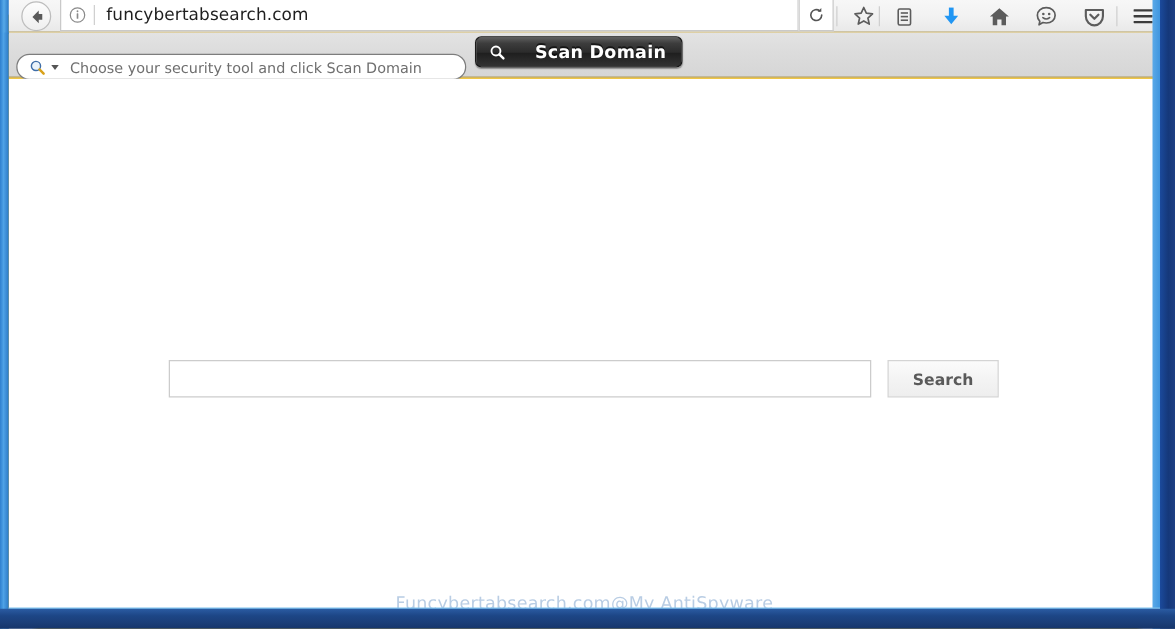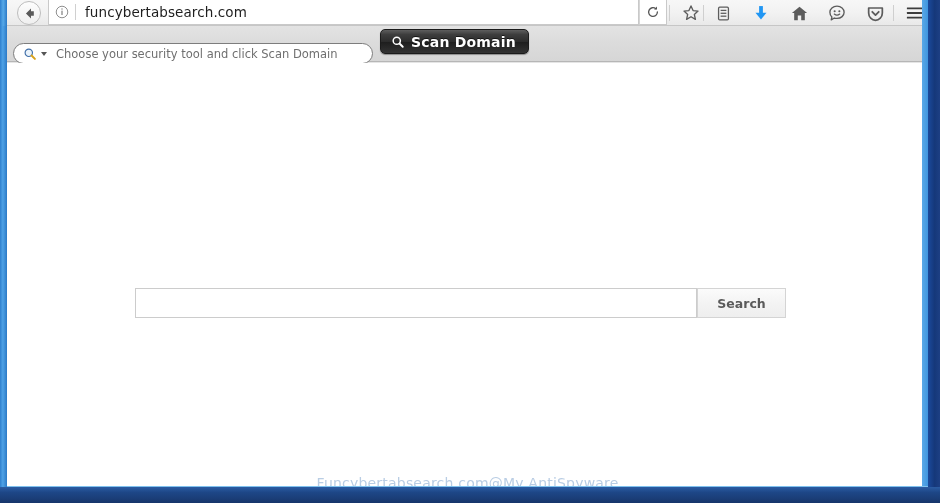--- a/index.html
+++ b/index.html
@@ -16,21 +16,21 @@
     position: relative;
   }
 
   
   #window-frame {
     position: absolute;
     left: 0; top: 0;
     width: 940px;
     height: 503px;
     box-sizing: border-box;
-    background: #e5e5e5;
+    background: #eab308;
     border-radius: 31px;
   }
 
   
   #frame-right-dark {
     position: absolute;
     right: 0; top: 0;
     width: 12px; height: 503px;
     background: linear-gradient(90deg,#1b4a9c 0%, #15387a 55%, #1d3f84 100%);
   }
@@ -199,21 +199,21 @@
     position: absolute;
     left: 373px; top: 3px;
     height: 25px;
     padding: 0 12px 0 10px;
     border-radius: 5px;
     background: linear-gradient(180deg,#5e5e5e 0%, #3d3d3d 20%, #2b2b2b 52%, #1e1e1e 53%, #333333 100%);
     border: 1px solid #1b1b1b;
     box-shadow: 0 1px 1px rgba(0,0,0,0.35);
     display: flex;
     align-items: center;
-    gap: 6px;
+    gap: 23px;
     box-sizing: border-box;
     cursor: pointer;
   }
   .scan-button-label {
     color: #ffffff;
     font-size: 14px;
     font-weight: bold;
     white-space: nowrap;
     letter-spacing: 0.2px;
     text-shadow: 0 -1px 0 rgba(0,0,0,0.6);
@@ -228,20 +228,21 @@
     background: #ffffff;
     overflow: hidden;
   }
 
   #search-row {
     position: absolute;
     left: 128px;
     top: 225px;
     display: flex;
     align-items: flex-start;
+    gap: 13px;
   }
   #main-search-input {
     width: 562px;
     height: 30px;
     border: 1px solid #cccccc;
     background: #ffffff;
     box-sizing: border-box;
     font-size: 13px;
     padding: 0 7px;
     color: #333;

